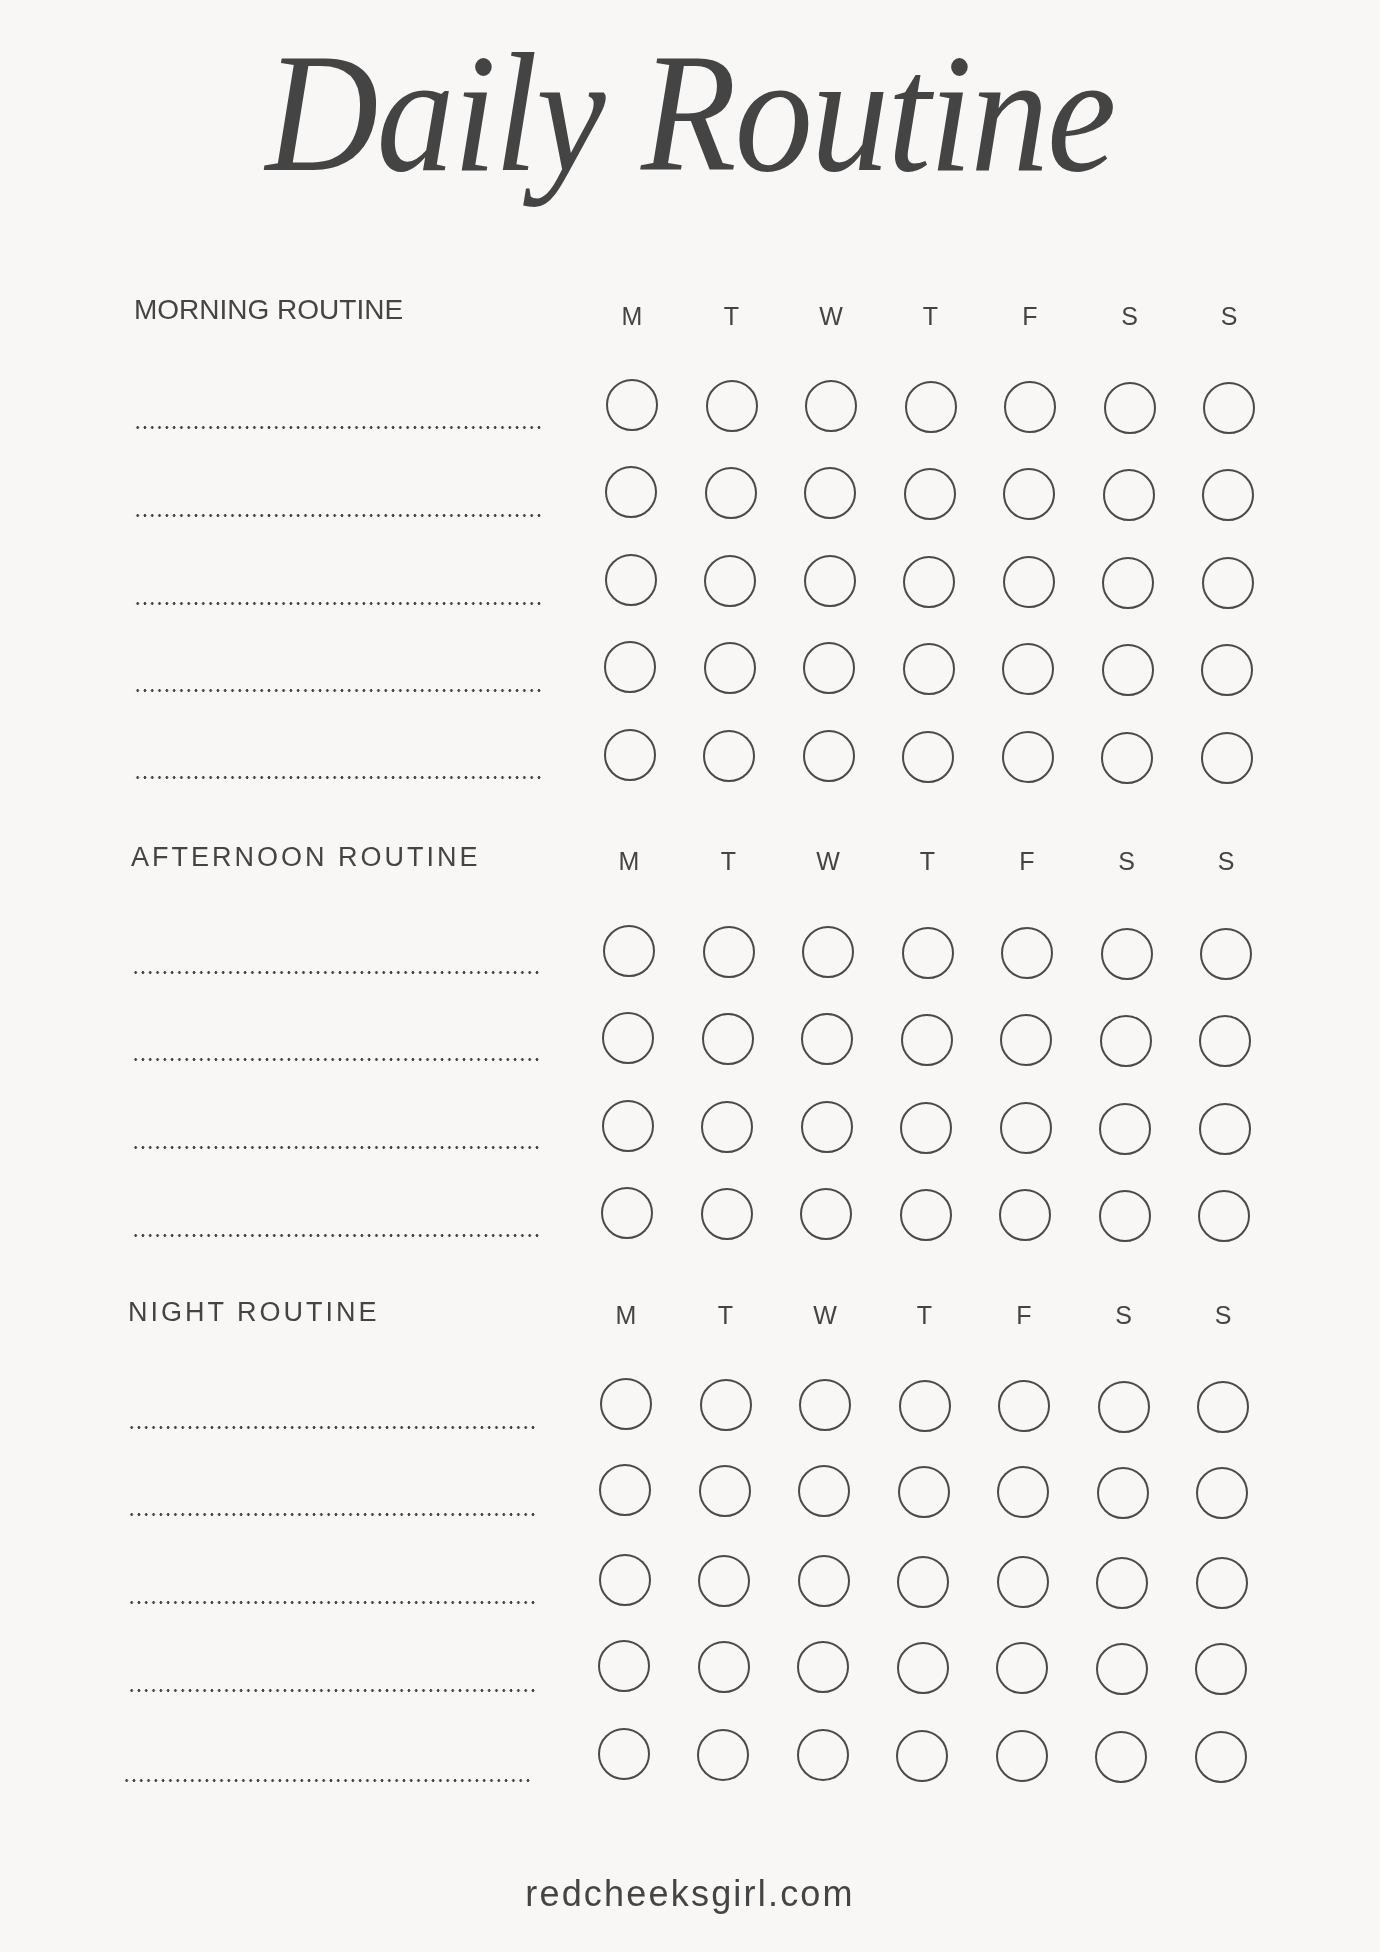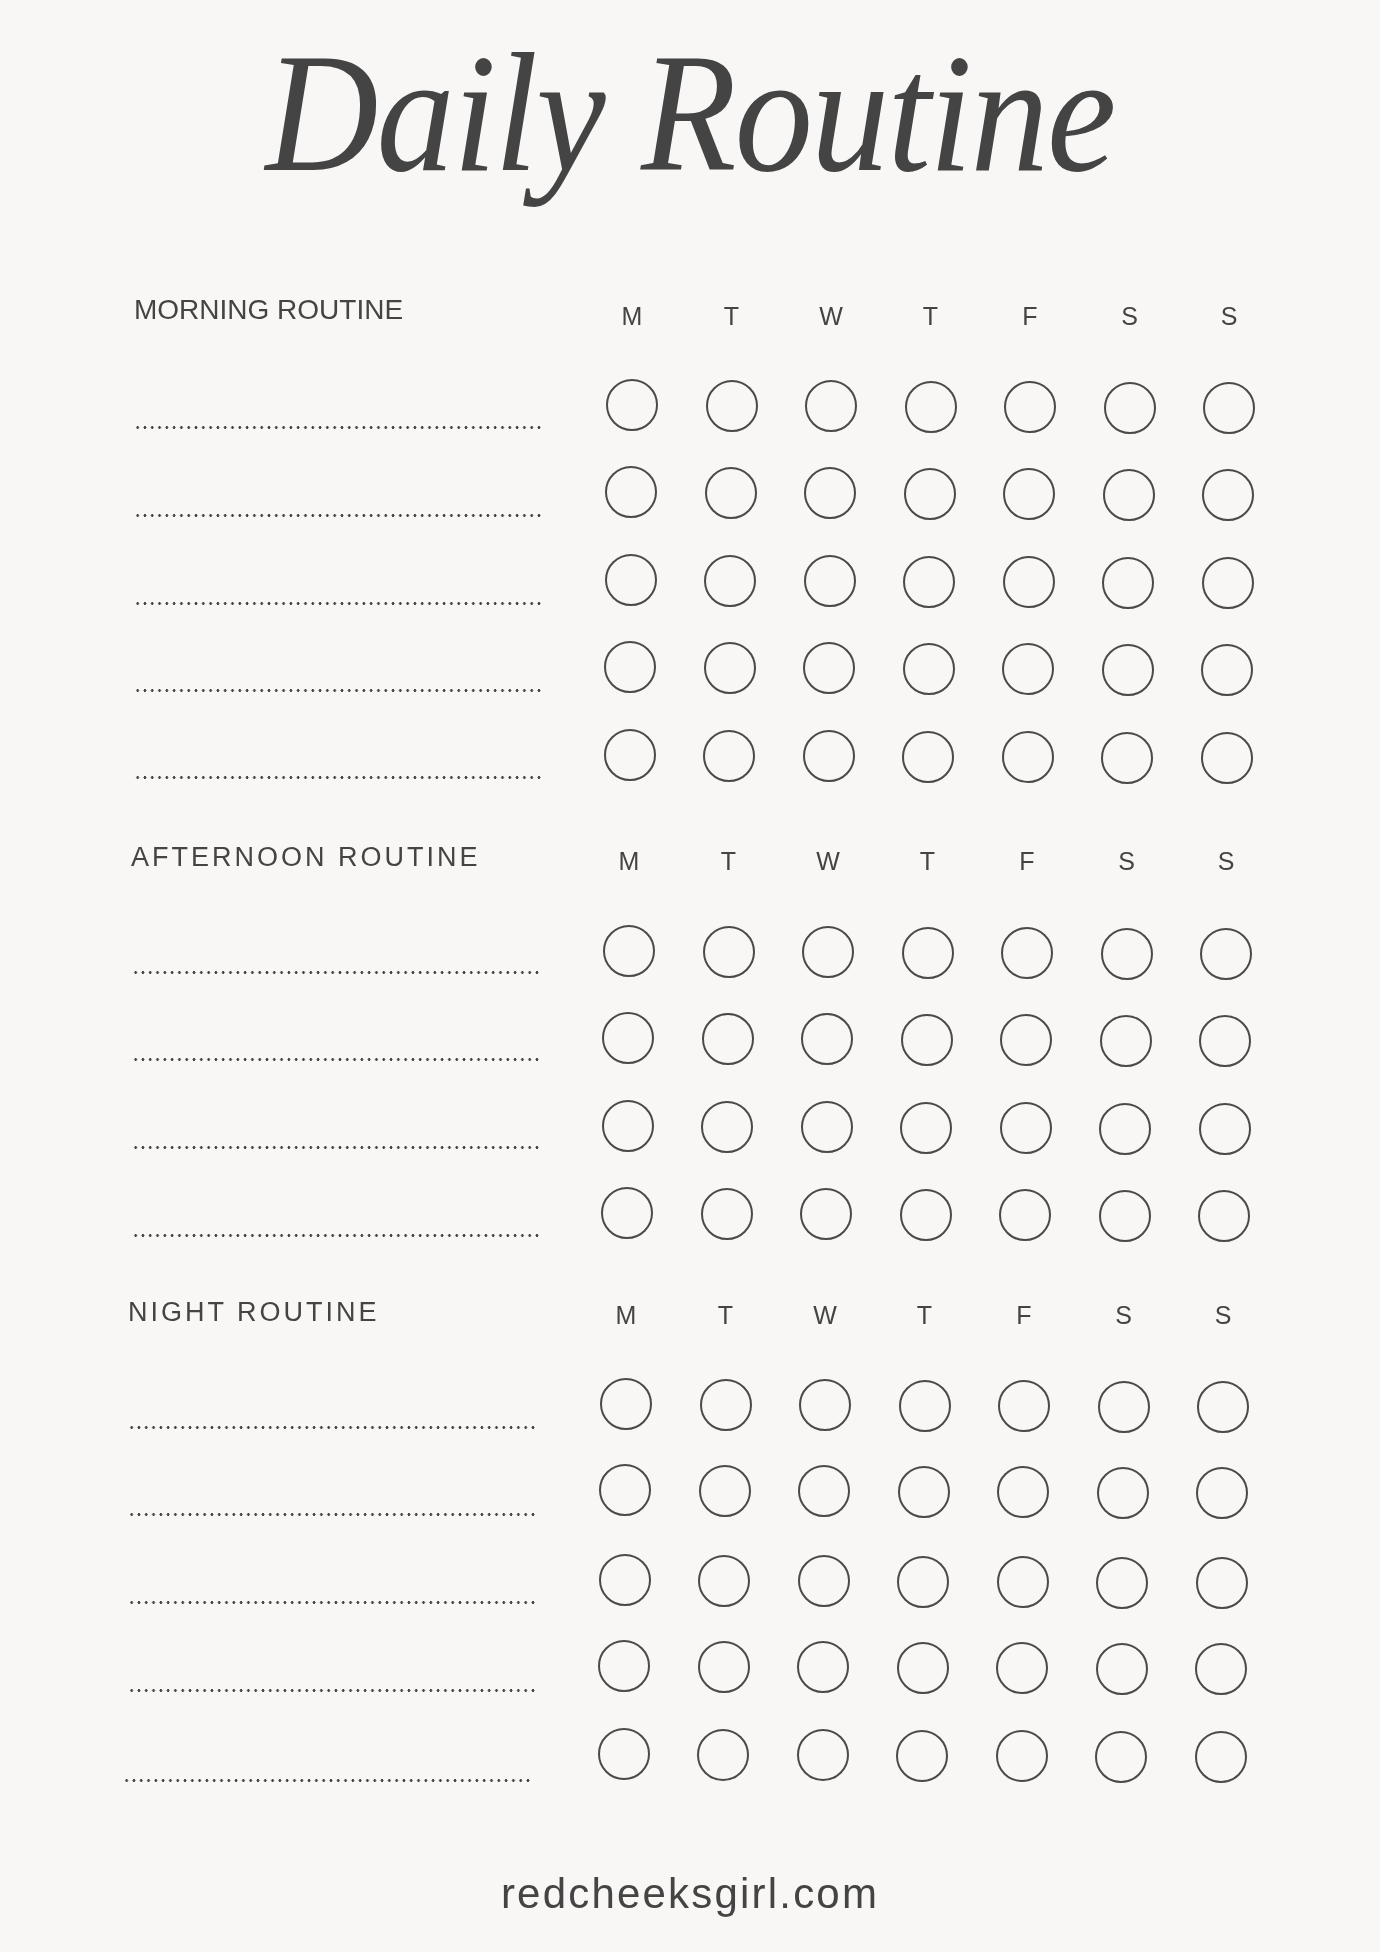--- a/index.html
+++ b/index.html
@@ -31,21 +31,21 @@
     box-sizing:content-box; cursor:pointer;
   }
   .line {
     position:absolute; height:3px; width:410px;
     background-image:radial-gradient(circle, #444444 1.2px, transparent 1.6px);
     background-size:7.3px 3px; background-repeat:repeat-x;
     cursor:text;
   }
   .footer {
     position:absolute; left:0; top:1876px; width:1380px; text-align:center;
-    font-size:42px; line-height:36px; letter-spacing:2.2px; color:#444444;
+    font-size:36px; line-height:36px; letter-spacing:2.2px; color:#444444;
   }
 </style>
 </head>
 <body>
 
 <div class="title">Daily Routine</div>
 
 <div class="section">
   <div class="heading" style="left: 134px; top: 296px;">MORNING ROUTINE</div>
 <div class="day" style="left: 632px; top: 303px;">M</div>

